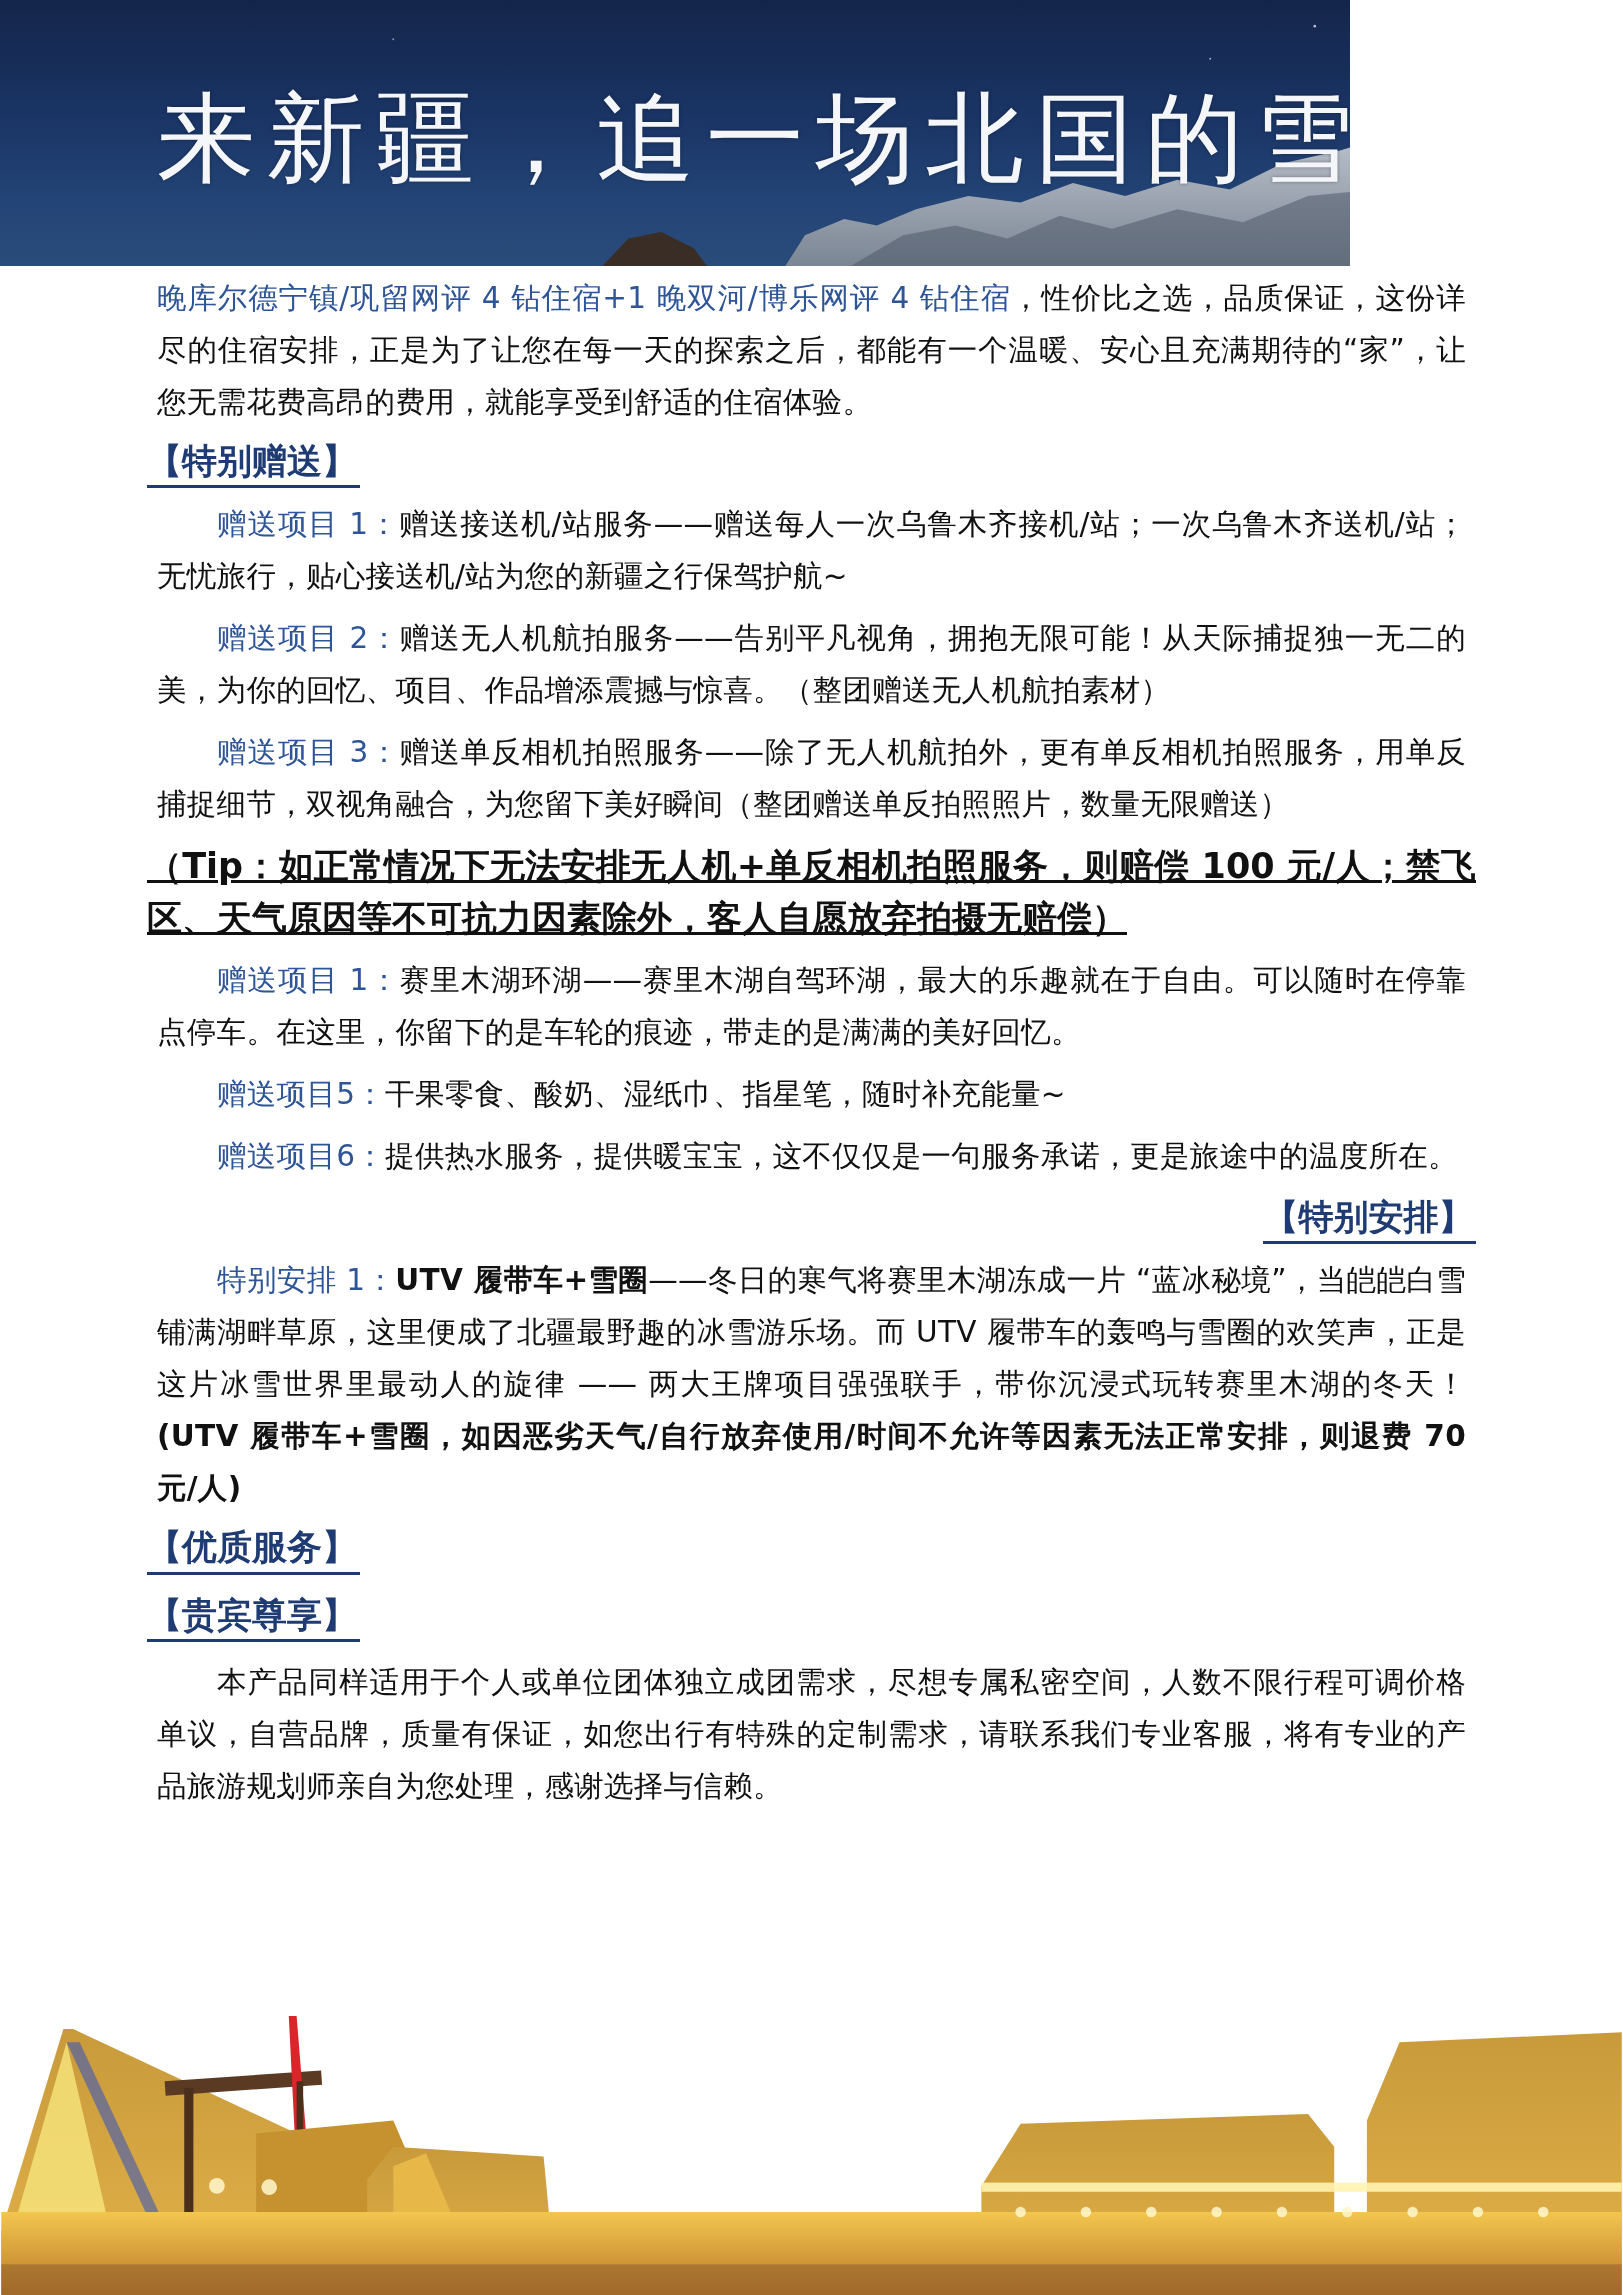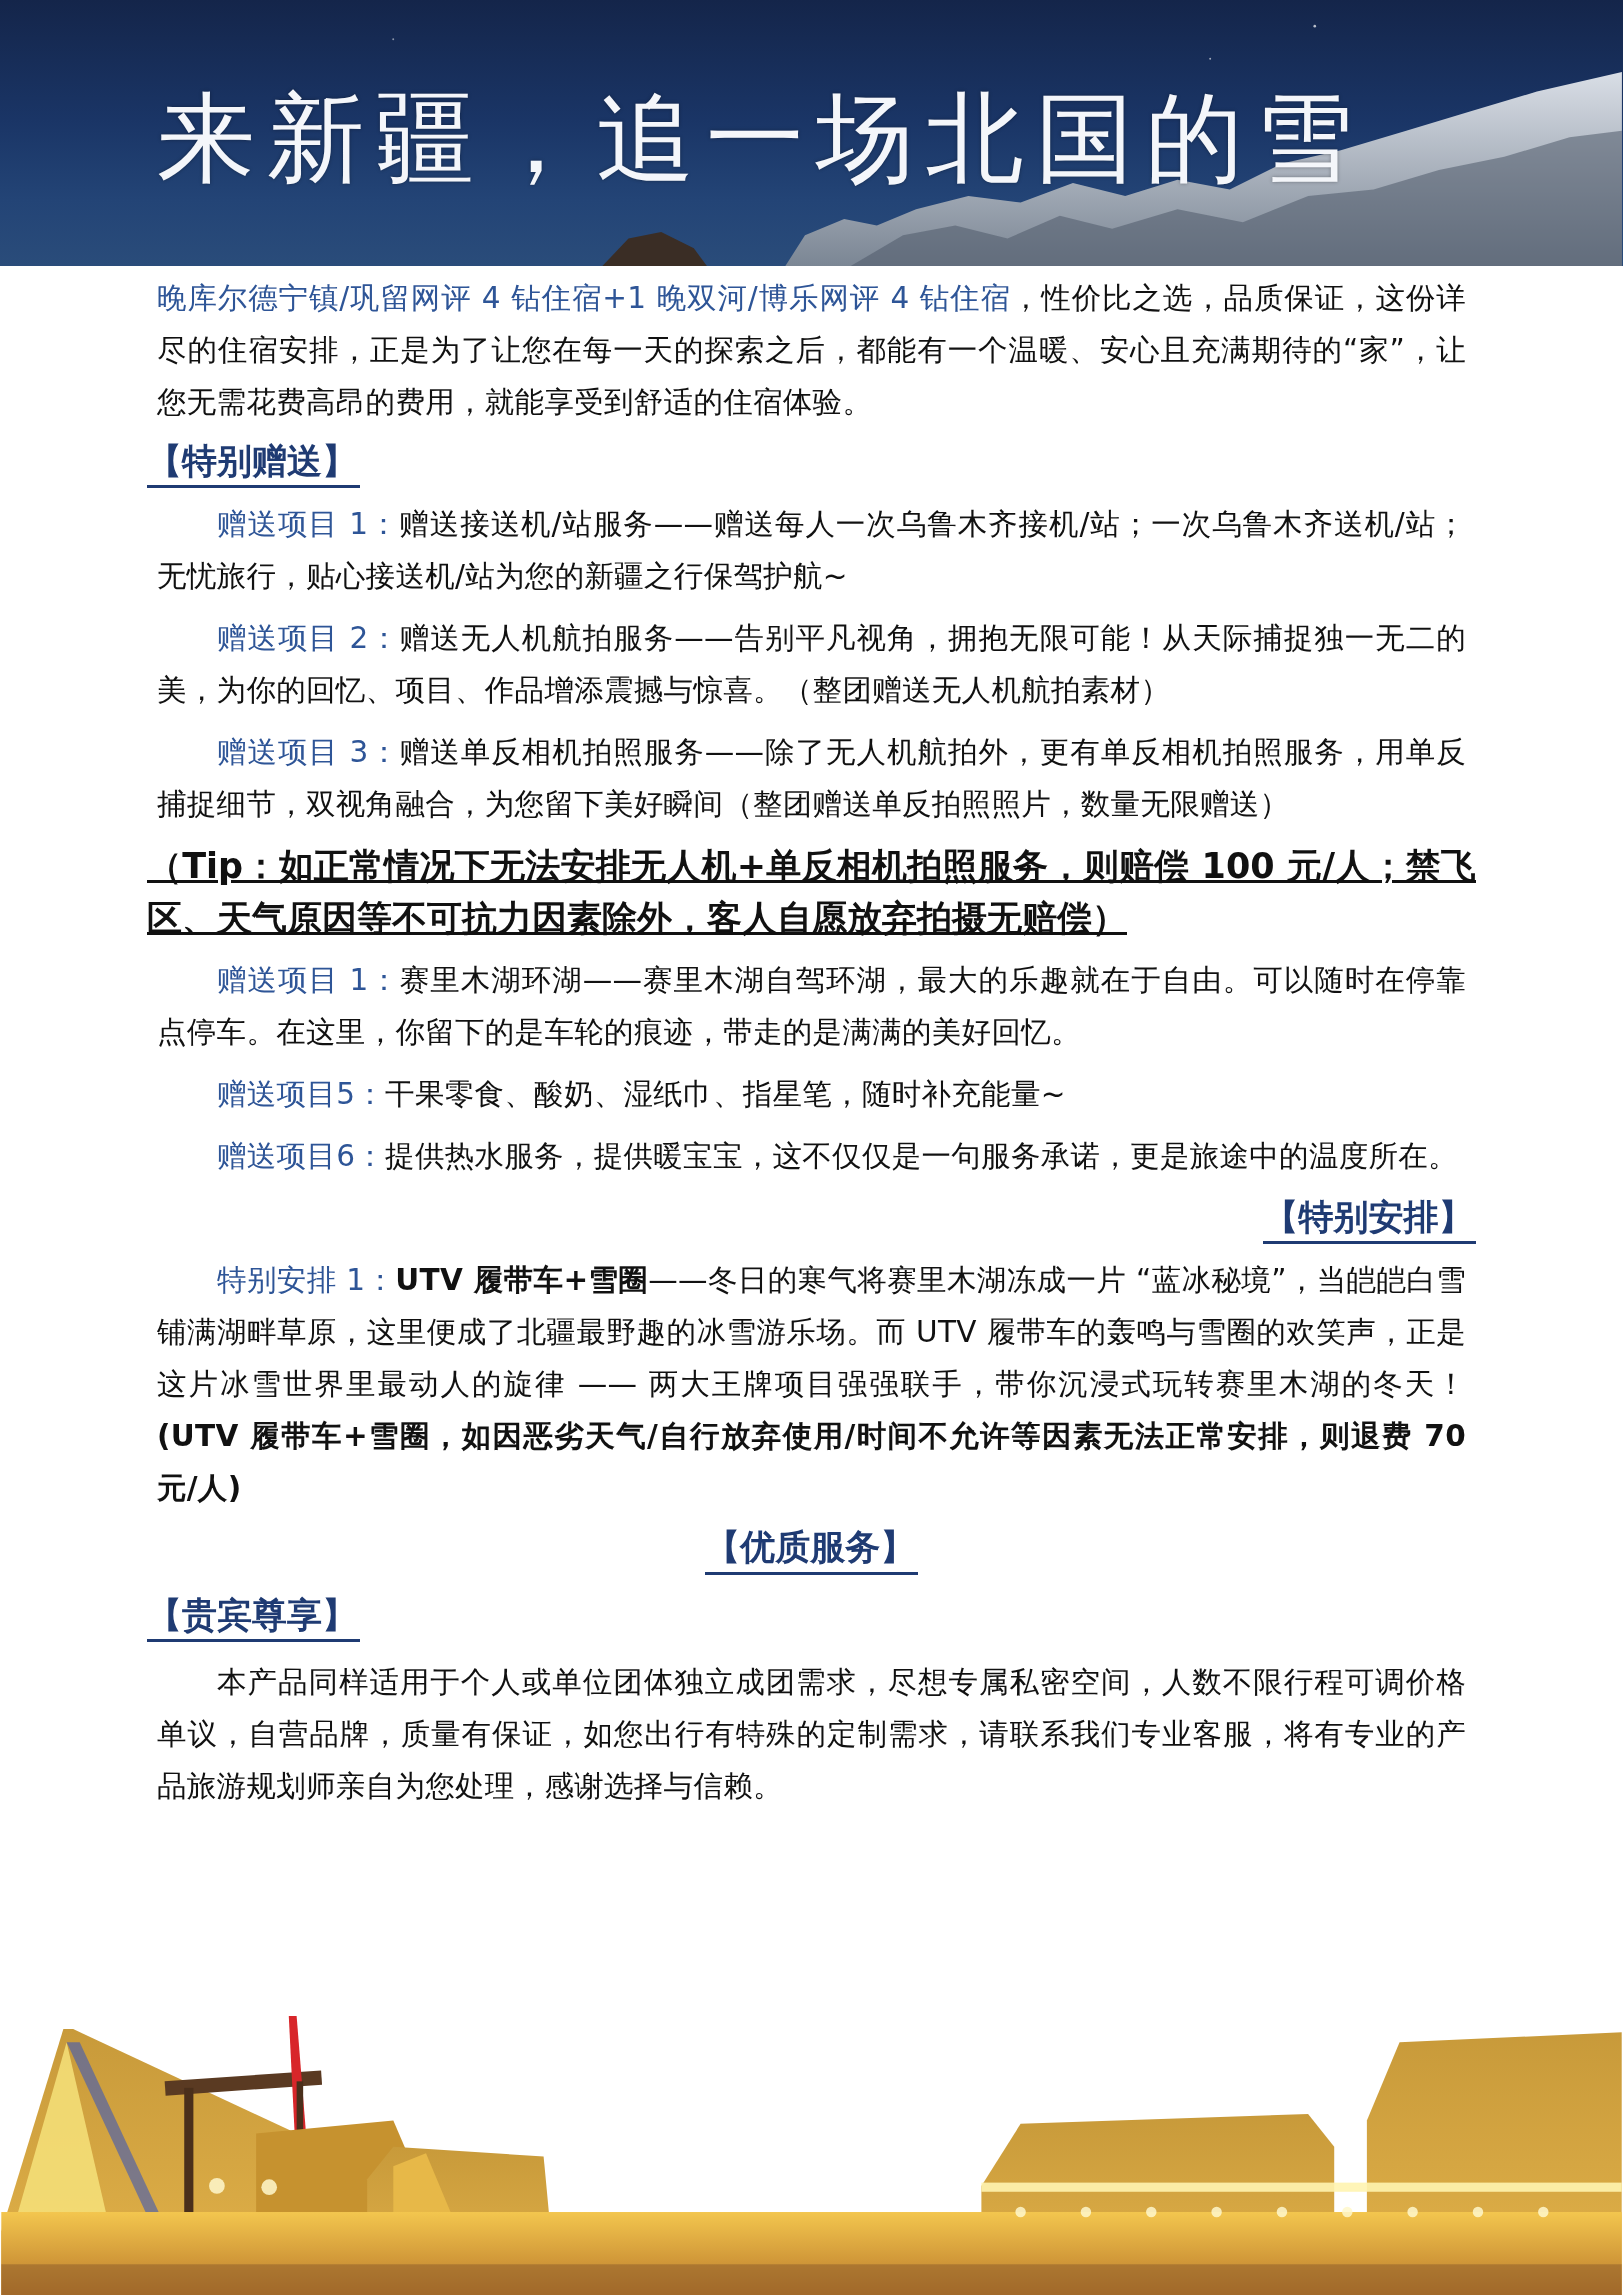--- a/index.html
+++ b/index.html
@@ -1,20 +1,20 @@
 <!DOCTYPE html>
 <html style="font-size:10.5px"><head>
 <meta charset="utf-8">
 <style>
   html, body { margin: 0; padding: 0; background: #ffffff; }
   body { width: 1623px; height: 2295px; position: relative; overflow: hidden;
          font-family: "DejaVu Sans", "Liberation Sans", sans-serif; color: #111; }
 
   
-  .banner { position: absolute; left: 0; top: 0; width: 1623px; height: 266px; overflow: hidden;
+  .banner { position: absolute; left: 0; top: 0; width: 1350px; height: 266px; overflow: hidden;
             background: linear-gradient(180deg, #14254a 0%, #1a3566 45%, #234476 75%, #2a4c7a 100%); }
   .banner svg.mtn { position: absolute; left: 0; top: 0; }
   .banner-title { position: absolute; left: 157px; top: 79px; width: 1335px; height: 118px;
                   color: #f4f6fa; font-family: "DejaVu Serif", "Liberation Serif", serif;
                   font-size: 98px; line-height: 118px; letter-spacing: 11.8px; white-space: nowrap;
                   text-shadow: 0 0 3.9px rgba(0,0,0,0.35); font-weight: normal; }
 
   
   .content { position: absolute; left: 147px; top: 265px; width: 1329px; }
   .p { font-size: 29.5px; line-height: 52px; margin: 10px; text-align: justify; letter-spacing: 0.3px; }
@@ -81,21 +81,21 @@
     <span class="blue">赠送项目6：</span><span>提供热水服务，提供暖宝宝，这不仅仅是一句服务承诺，更是旅途中的温度所在。</span>
   </p>
 
   <div class="hwrap" style="margin-top:11.8px; margin-bottom:9.2px;text-align:right;">
     <h2 class="heading">【特别安排】</h2>
   </div>
   <p class="p indent">
     <span class="blue">特别安排 1：</span><span class="b">UTV 履带车+雪圈</span><span>——冬日的寒气将赛里木湖冻成一片 “蓝冰秘境”，当皑皑白雪铺满湖畔草原，这里便成了北疆最野趣的冰雪游乐场。而 UTV 履带车的轰鸣与雪圈的欢笑声，正是这片冰雪世界里最动人的旋律 —— 两大王牌项目强强联手，带你沉浸式玩转赛里木湖的冬天！</span><span class="b">(UTV 履带车+雪圈，如因恶劣天气/自行放弃使用/时间不允许等因素无法正常安排，则退费 70 元/人)</span>
   </p>
 
-  <div class="hwrap" style="margin-top:4px; margin-bottom:9.2px;text-align:center;">
+  <div class="hwrap" style="margin-top:4px; margin-bottom:9.2px;">
     <h2 class="heading">【优质服务】</h2>
   </div>
 
   <div class="hwrap" style="margin-top:17px; margin-bottom:14.4px;">
     <h2 class="heading">【贵宾尊享】</h2>
   </div>
   <p class="p indent">本产品同样适用于个人或单位团体独立成团需求，尽想专属私密空间，人数不限行程可调价格单议，自营品牌，质量有保证，如您出行有特殊的定制需求，请联系我们专业客服，将有专业的产品旅游规划师亲自为您处理，感谢选择与信赖。</p>
 </div>
 
 <div class="footer">

